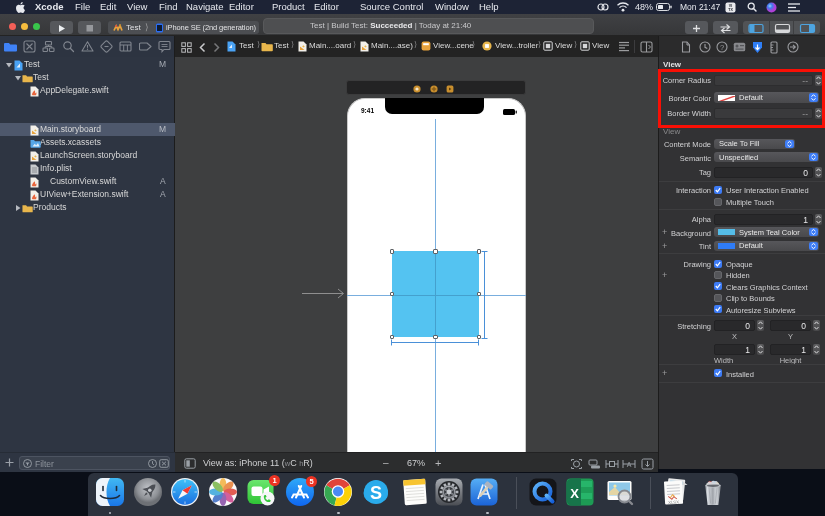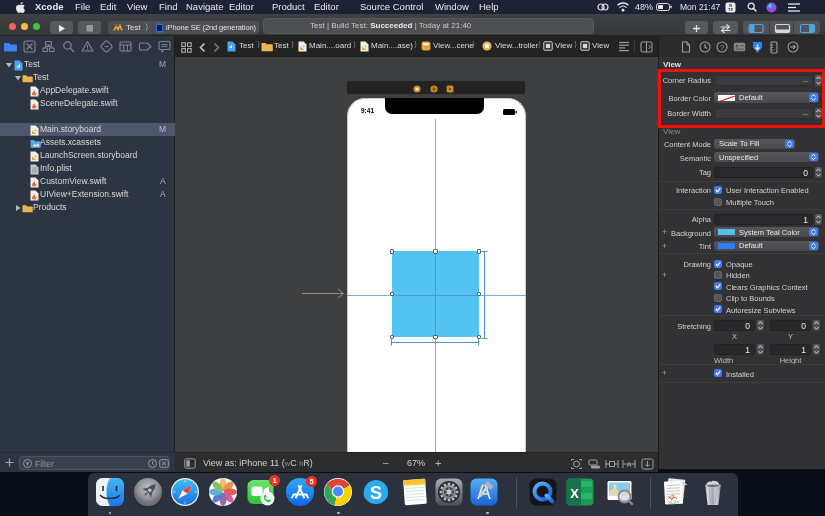--- a/index.html
+++ b/index.html
@@ -323,23 +323,20 @@
         <path d="M1 1 L7 1 L4 5.5 Z" fill="#b6bac0"></path>
       </svg>
     <svg class="abs" style="left:21.5px;top:2.5px" width="11" height="9" viewBox="0 0 12 9">
         <path d="M0.5 1 h4 l1 1.2 H11 a0.7 0.7 0 0 1 .7 .7 V8 a0.7 0.7 0 0 1 -.7 .7 H1.2 a0.7 0.7 0 0 1 -.7-.7 z" fill="#e8b64c"></path>
       </svg>
     <span style="margin-left:33px">Test</span>
   </div>
   <div class="row" style="top:27px"><svg class="abs" style="left:30px;top:1.5px" width="9" height="11" viewBox="0 0 9 11">
         <use href="#swifti"></use>
       </svg><span style="margin-left:40px">AppDelegate.swift</span></div>
-  <div class="row" style="top:40px"><svg class="abs" style="left:30px;top:1.5px" width="9" height="11" viewBox="0 0 9 11">
-        <use href="#swifti"></use>
-      </svg><span style="margin-left:40px">SceneDelegate.swift</span></div>
   <div class="row" style="top:66px"><svg class="abs" style="left:30px;top:1.5px" width="9" height="11" viewBox="0 0 9 11">
         <use href="#sbi"></use>
       </svg><span style="margin-left:40px">Main.storyboard</span><span class="abs" style="left:159px;color:#b9bdc4">M</span></div>
   <div class="row" style="top:79px">
     <svg class="abs" style="left:29.5px;top:2.5px" width="11" height="9" viewBox="0 0 11 9">
         <path d="M0.5 1 h3.5 l1 1.2 H10 a0.7 0.7 0 0 1 .7 .7 V8 a0.7 0.7 0 0 1 -.7 .7 H1.2 a0.7 0.7 0 0 1 -.7-.7 z" fill="#57a7e8"></path>
         <path d="M2.5 7.5 l2.2-2.8 1.5 1.5 1.8-2.2 1.5 3.5 z" fill="#fff" opacity="0.8"></path>
       </svg>
     <span style="margin-left:40px">Assets.xcassets</span></div>
   <div class="row" style="top:92px"><svg class="abs" style="left:30px;top:1.5px" width="9" height="11" viewBox="0 0 9 11">
@@ -350,21 +347,21 @@
         <path d="M0.5 0.5 h5 l3 3 v7 H0.5 z" fill="#c7cacd"></path>
         <g stroke="#7e8287" stroke-width="0.8">
           <line x1="2" y1="4" x2="7" y2="4"></line>
           <line x1="2" y1="6" x2="7" y2="6"></line>
           <line x1="2" y1="8" x2="7" y2="8"></line>
         </g>
       </svg>
     <span style="margin-left:40px">Info.plist</span></div>
   <div class="row" style="top:118px"><svg class="abs" style="left:30px;top:1.5px" width="9" height="11" viewBox="0 0 9 11">
         <use href="#swifti"></use>
-      </svg><span style="margin-left:40px">CustomView.swift</span><span class="abs" style="left:160px;color:#a6abb3">A</span></div>
+      </svg><span style="margin-left:50px">CustomView.swift</span><span class="abs" style="left:160px;color:#a6abb3">A</span></div>
   <div class="row" style="top:131px"><svg class="abs" style="left:30px;top:1.5px" width="9" height="11" viewBox="0 0 9 11">
         <use href="#swifti"></use>
       </svg><span style="margin-left:40px">UIView+Extension.swift</span><span class="abs" style="left:160px;color:#a6abb3">A</span></div>
   <div class="row" style="top:144px">
     <svg class="abs" style="left:14.5px;top:3px" width="6" height="8" viewBox="0 0 6 8">
         <path d="M1 1 L5.5 4 L1 7 Z" fill="#b6bac0"></path>
       </svg>
     <svg class="abs" style="left:21.5px;top:2.5px" width="11" height="9" viewBox="0 0 12 9">
         <path d="M0.5 1 h4 l1 1.2 H11 a0.7 0.7 0 0 1 .7 .7 V8 a0.7 0.7 0 0 1 -.7 .7 H1.2 a0.7 0.7 0 0 1 -.7-.7 z" fill="#e8b64c"></path>
       </svg>

